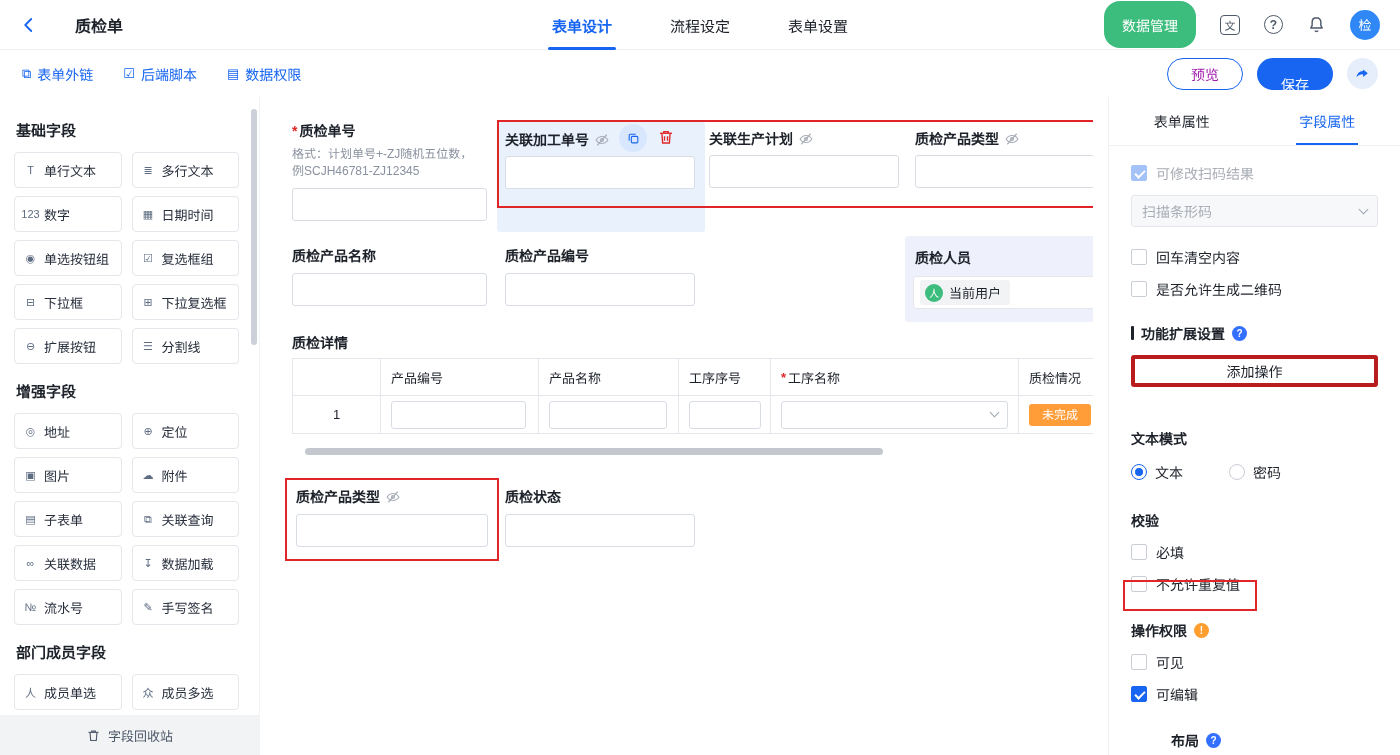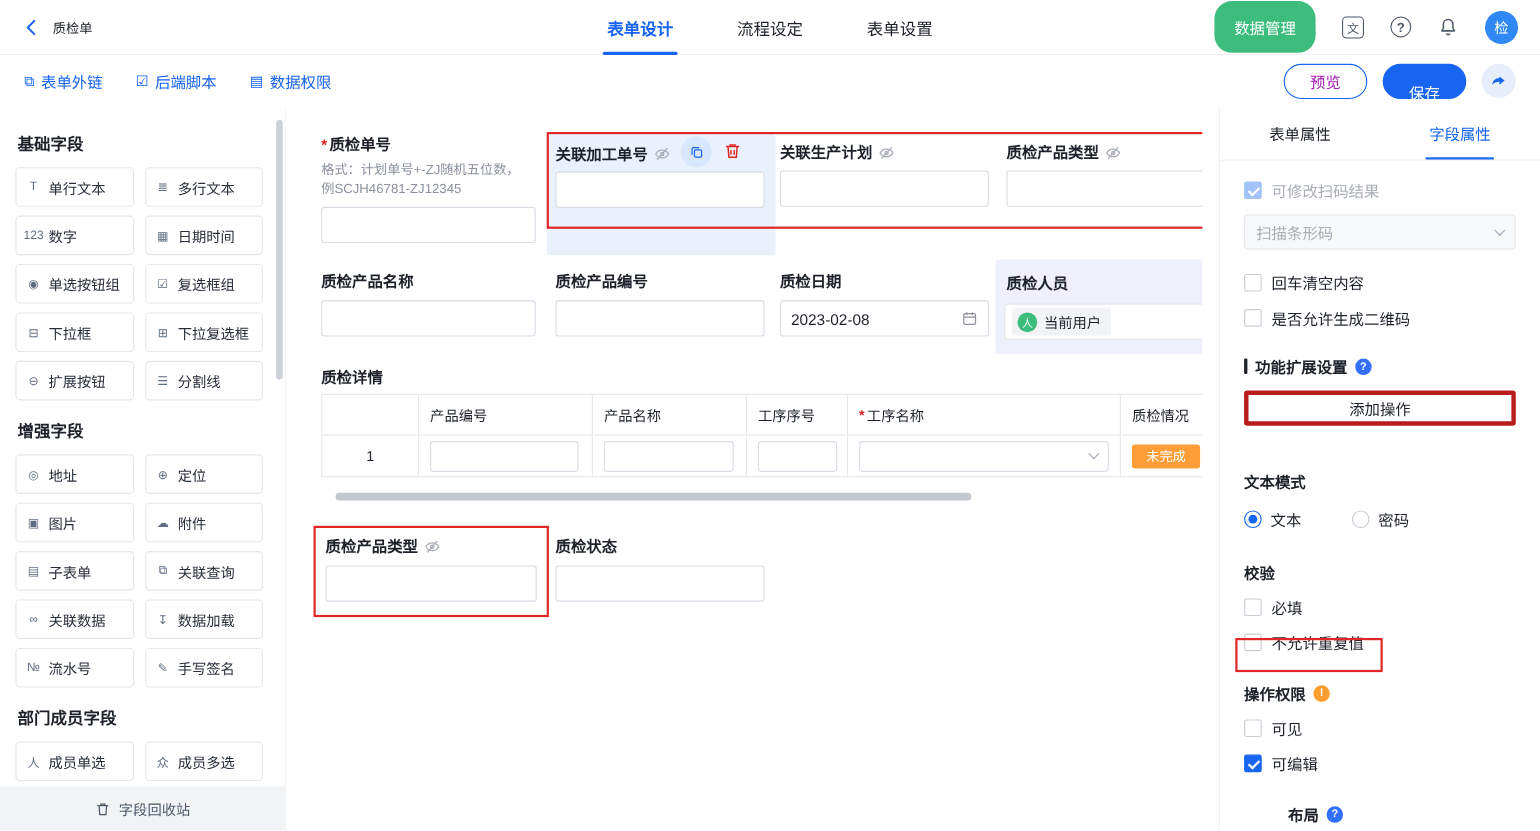--- a/index.html
+++ b/index.html
@@ -2,21 +2,21 @@
 <html lang="zh-CN"><head>
 <meta charset="utf-8">
 <style>
   *{margin:0;padding:0;box-sizing:border-box;}
   html,body{width:1400px;height:755px;overflow:hidden;}
   body{font-family:"Liberation Sans","DejaVu Sans",sans-serif;font-size:14px;color:#1d2129;background:#fff;}
 
   
   .topbar{height:50px;display:flex;align-items:center;padding:0 20px;border-bottom:1px solid #eef0f2;position:relative;background:#fff;}
   .back-btn{display:flex;align-items:center;margin-right:10px;cursor:pointer;}
-  .doc-title{font-size:12px;font-weight:normal;}
+  .doc-title{font-size:16px;font-weight:bold;margin-left:27px;}
   .top-tabs{position:absolute;left:50%;transform:translateX(-50%);top:0;height:50px;display:flex;gap:58px;}
   .top-tab{display:flex;align-items:center;font-size:15px;cursor:pointer;position:relative;color:#1d2129;}
   .top-tab.active{color:#1765f0;font-weight:bold;}
   .tab-underline{position:absolute;left:-4px;right:-4px;bottom:0;height:3px;background:#1765f0;border-radius:2px;}
   .top-right{margin-left:auto;display:flex;align-items:center;gap:24px;}
   .pill-green{background:#3dbd7d;color:#fff;border:none;border-radius:16px;height:47px;padding:0 18px;font-size:14px;cursor:pointer;}
   .icon-box{width:20px;height:20px;border:1.7px solid #4e5969;border-radius:4px;display:flex;align-items:center;justify-content:center;font-size:11px;color:#4e5969;cursor:pointer;}
   .icon-circle{width:19px;height:19px;border:1.7px solid #4e5969;border-radius:50%;display:flex;align-items:center;justify-content:center;font-size:12px;font-weight:bold;color:#4e5969;cursor:pointer;}
   .avatar{width:30px;height:30px;border-radius:50%;background:#2f88f5;color:#fff;display:flex;align-items:center;justify-content:center;font-size:13px;cursor:pointer;}
 
@@ -341,30 +341,20 @@
     <div class="abs" style="left:17px;top:150px;width:195px;">
       <div class="fld-label">质检产品名称</div>
       <input class="inp" style="margin-top: 8px;">
     </div>
 
     <div class="abs" style="left:230px;top:150px;width:190px;">
       <div class="fld-label">质检产品编号</div>
       <input class="inp" style="margin-top: 8px;">
     </div>
 
-    <div class="abs" style="left:434px;top:150px;width:190px;">
-      <div class="fld-label">质检日期</div>
-      <div class="inp date-inp" style="margin-top:8px;">
-        <span>2023-02-08</span>
-        <svg width="15" height="15" viewBox="0 0 24 24" fill="none" stroke="#8a919f" stroke-width="1.8">
-            <rect x="3.5" y="5" width="17" height="15.5" rx="2"></rect>
-            <path d="M3.5 10h17M8 3v4M16 3v4"></path>
-          </svg>
-      </div>
-    </div>
 
     <div class="person-panel abs" style="left:630px;top:139px;width:207px;height:86px;">
       <div class="fld-label abs" style="left:10px;top:13px;">质检人员</div>
       <div class="person-box">
         <span class="user-tag">
           <span class="u-ic">人</span>
           <span>当前用户</span>
         </span>
       </div>
     </div>

